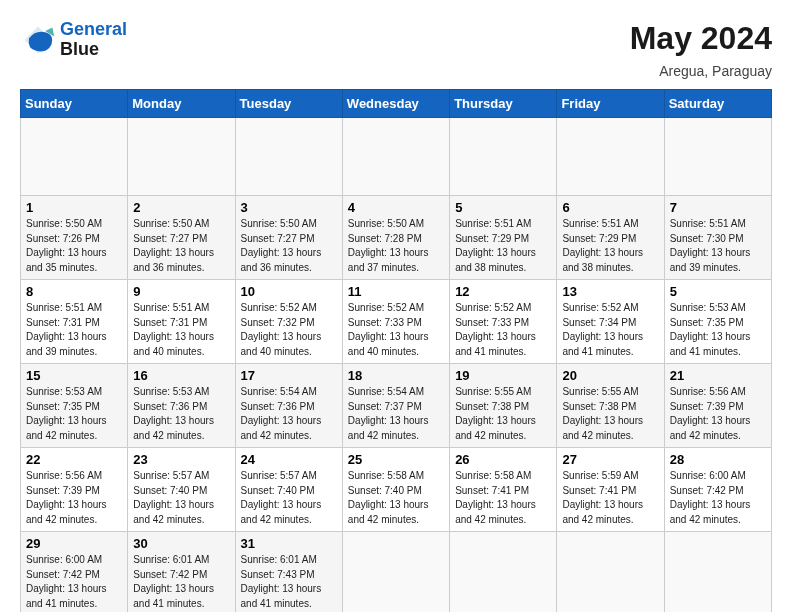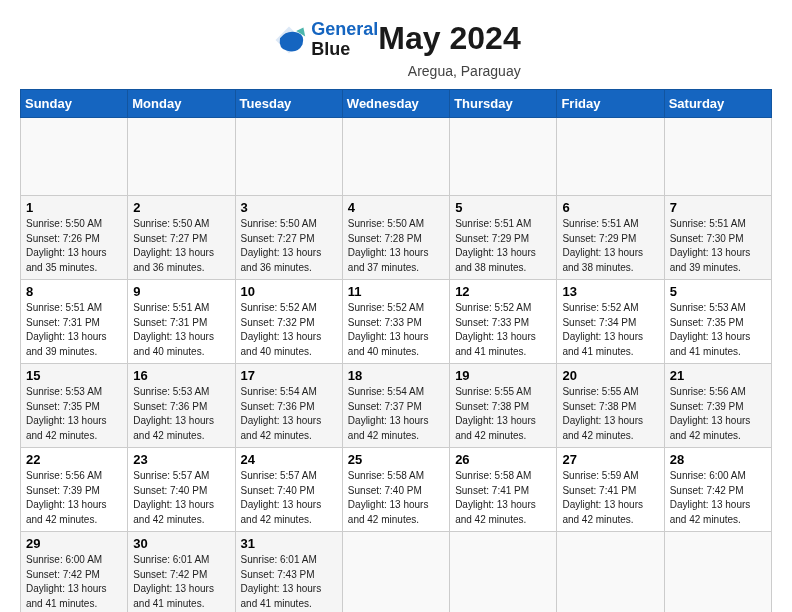--- a/index.html
+++ b/index.html
@@ -5,21 +5,21 @@
     * { margin: 0; padding: 0; box-sizing: border-box; }
     body {
       font-family: Arial, sans-serif;
       background: #fff;
       width: 792px;
       min-height: 612px;
       padding: 20px;
     }
     .header {
       display: flex;
-      justify-content: center;
+      justify-content: space-between;
       align-items: flex-start;
       margin-bottom: 10px;
     }
     .logo {
       display: flex;
       align-items: center;
     }
     .logo-text {
       font-size: 18px;
       font-weight: bold;

